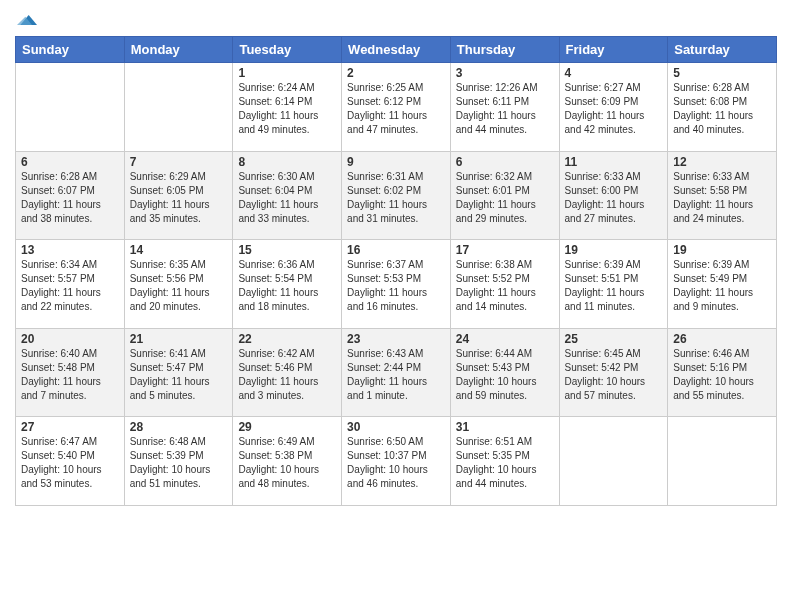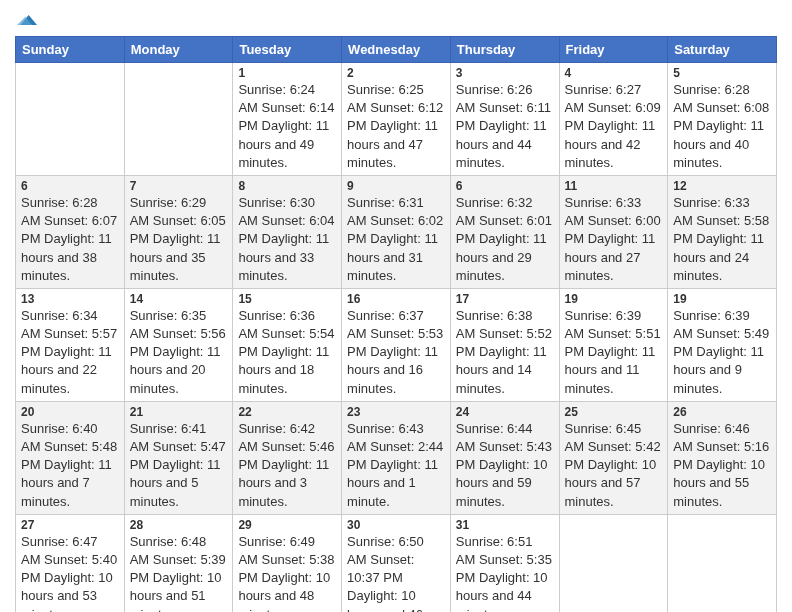--- a/index.html
+++ b/index.html
@@ -77,21 +77,21 @@
       color: #333;
       height: 80px;
     }
     .calendar tbody tr td .day-num {
       font-size: 12px;
       font-weight: bold;
       display: block;
       margin-bottom: 1px;
     }
     .calendar tbody tr td .day-info {
-      font-size: 13px;
+      font-size: 10px;
       line-height: 1.4;
       color: #333;
     }
     .calendar tbody tr:nth-child(even) td {
       background-color: #f2f2f2;
     }
     .calendar tbody tr:nth-child(odd) td {
       background-color: #fff;
     }
     .empty { background-color: inherit !important; }
@@ -142,21 +142,21 @@
 Daylight: 11 hours and 49 minutes.</div>
           </td>
           <td>
             <span class="day-num">2</span>
             <div class="day-info">Sunrise: 6:25 AM
 Sunset: 6:12 PM
 Daylight: 11 hours and 47 minutes.</div>
           </td>
           <td>
             <span class="day-num">3</span>
-            <div class="day-info">Sunrise: 6:26 AM
+            <div class="day-info">Sunrise: 12:26 AM
 Sunset: 6:11 PM
 Daylight: 11 hours and 44 minutes.</div>
           </td>
           <td>
             <span class="day-num">4</span>
             <div class="day-info">Sunrise: 6:27 AM
 Sunset: 6:09 PM
 Daylight: 11 hours and 42 minutes.</div>
           </td>
           <td>

